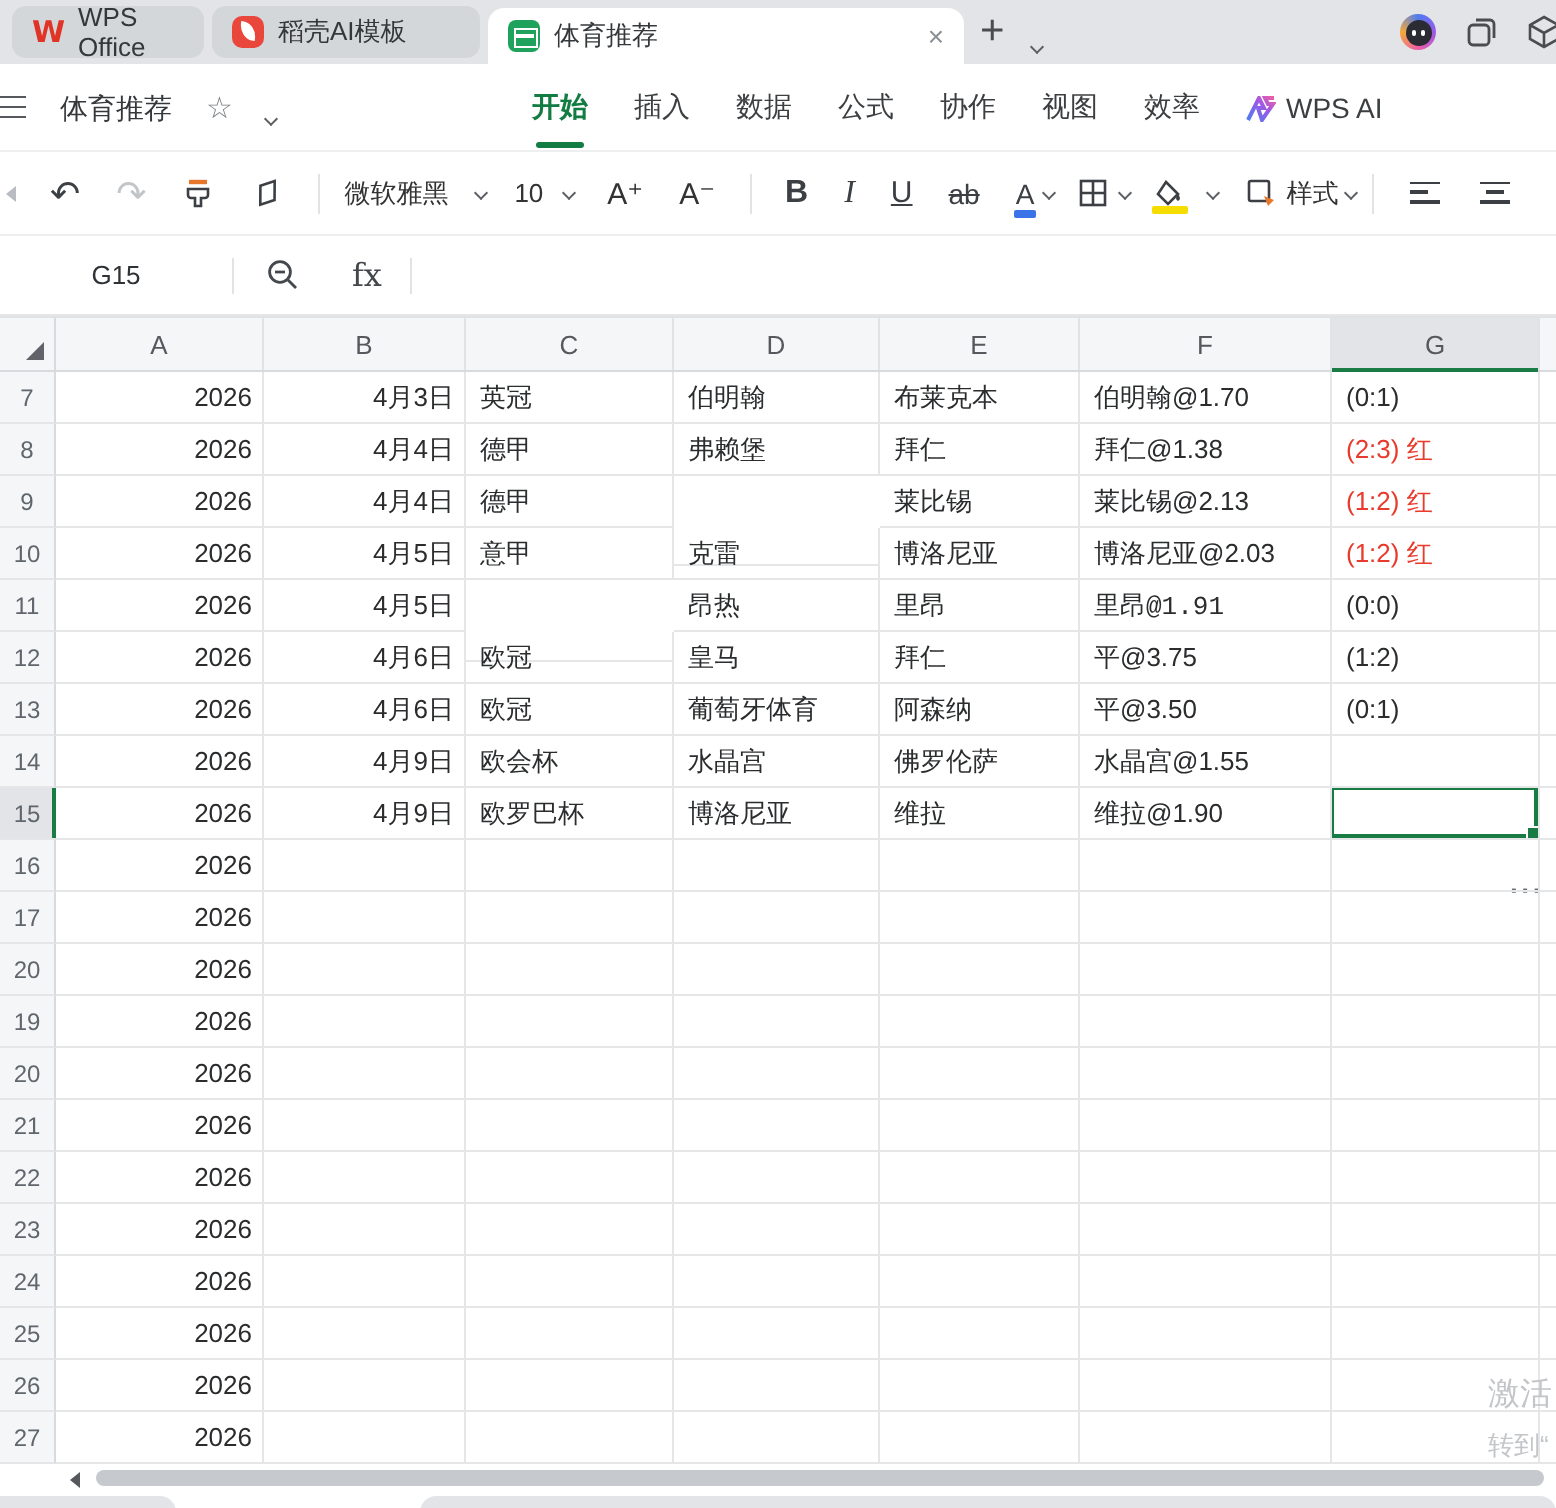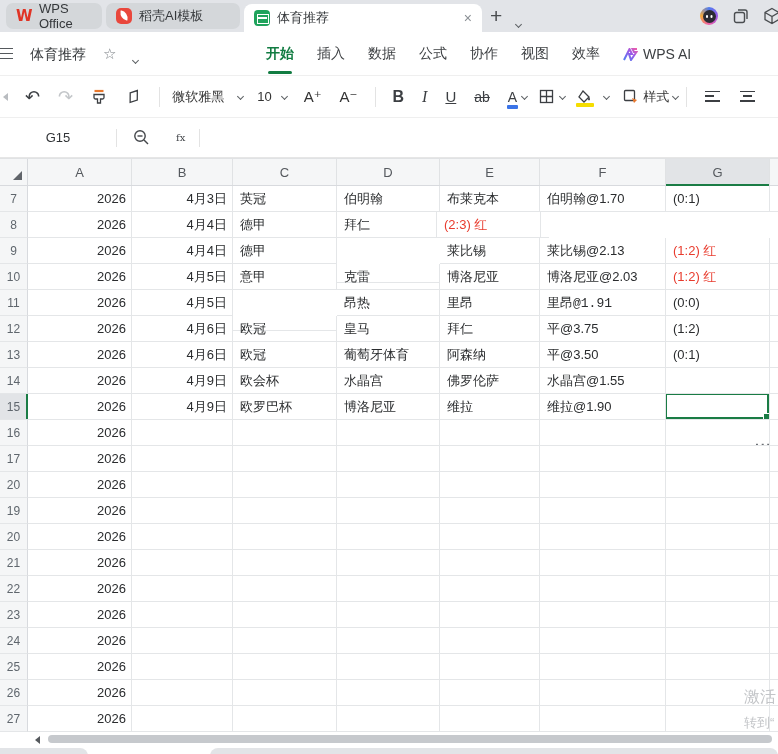--- a/index.html
+++ b/index.html
@@ -73,21 +73,21 @@
   .align-ic i, .align-ic:before, .align-ic:after { content:""; display:block; height:1.6px; background:#3c3f43; margin-bottom:3.2px; }
   .align-ic:before { width:100%; } .align-ic i { width:60%; } .align-ic:after { width:100%; }
   .stylbl { font-size:13px; color:#333; margin:0 4px; }
   svg.icon { display:block; }
 
   
   .formulabar { position:absolute; left:0; top:118px; width:778px; height:40px; background:#fff; border-bottom:1px solid #e6e6e6;
        display:flex; align-items:center; }
   .namebox { width:116px; text-align:center; font-size:13px; color:#303336; }
   .fdiv { width:1px; height:18px; background:#e3e3e3; }
-  .fx { font-family:"DejaVu Serif","Liberation Serif",serif; font-size:10px; color:#44474b; margin:0 14px; }
+  .fx { font-family:"DejaVu Serif","Liberation Serif",serif; font-size:16px; color:#44474b; margin:0 14px; }
   .zoomout-ic { margin:0 12px 0 16px; }
 
   
   .grid { position:absolute; left:0; top:158px; width:778px; }
   .colheads { display:flex; height:28px; background:#f5f6f7; border-top:1px solid #e0e2e4; border-bottom:1px solid #d8dade; }
   .corner { width:28px; flex:0 0 28px; border-right:1px solid #d8dade; position:relative; background:#f5f6f7; }
   .corner:after { content:""; position:absolute; right:5px; bottom:5px; width:0; height:0;
        border-left:9px solid transparent; border-bottom:9px solid #60646a; }
   .colh { flex:0 0 auto; display:flex; align-items:center; justify-content:center; font-size:13px; color:#55595e;
        border-right:1px solid #e0e2e4; position:relative; background:#f5f6f7; }
@@ -293,21 +293,23 @@
           <div class="cell al-l" style="width: 100px; flex-basis: 100px;">布莱克本</div>
           <div class="cell al-l" style="width: 126px; flex-basis: 126px;">伯明翰@1.70</div>
           <div class="cell al-l" style="width: 104px; flex-basis: 104px;">(0:1)</div>
           <div class="sliver"></div>
         </div>
         <div class="row">
           <div class="rowh">8</div>
           <div class="cell al-r" style="width: 104px; flex-basis: 104px;">2026</div>
           <div class="cell al-r" style="width: 101px; flex-basis: 101px;">4月4日</div>
           <div class="cell al-l" style="width: 104px; flex-basis: 104px;">德甲</div>
+          <div class="cell al-l" style="width: 103px; flex-basis: 103px;">弗赖堡</div>
           <div class="cell al-l" style="width: 100px; flex-basis: 100px;">拜仁</div>
+          <div class="cell al-l" style="width: 126px; flex-basis: 126px;">拜仁@1.38</div>
           <div class="cell al-l red" style="width: 104px; flex-basis: 104px;">(2:3) 红</div>
           <div class="sliver"></div>
         </div>
         <div class="row">
           <div class="rowh">9</div>
           <div class="cell al-r" style="width: 104px; flex-basis: 104px;">2026</div>
           <div class="cell al-r" style="width: 101px; flex-basis: 101px;">4月4日</div>
           <div class="cell al-l" style="width: 104px; flex-basis: 104px;">德甲</div>
           <div class="cell al-l" style="width: 103px; flex-basis: 103px; margin-top: 44px;">不来梅</div>
           <div class="cell al-l" style="width: 100px; flex-basis: 100px;">莱比锡</div>

